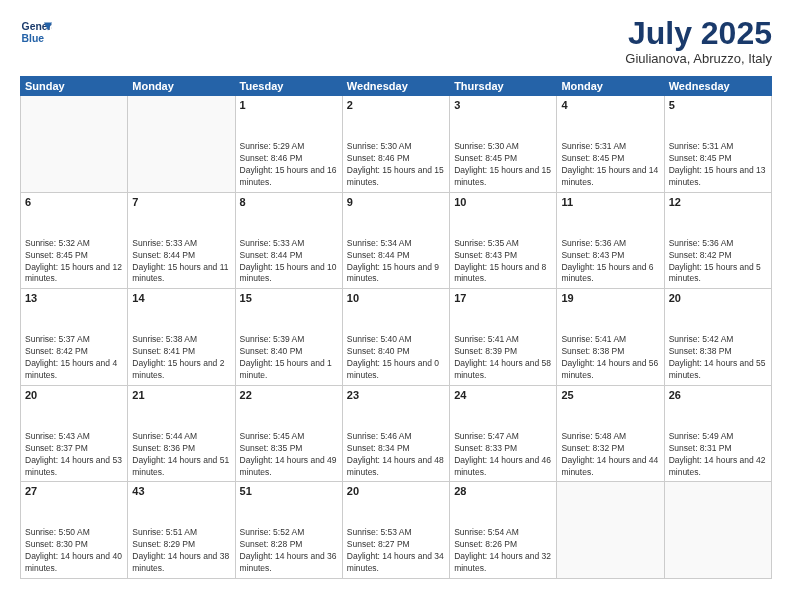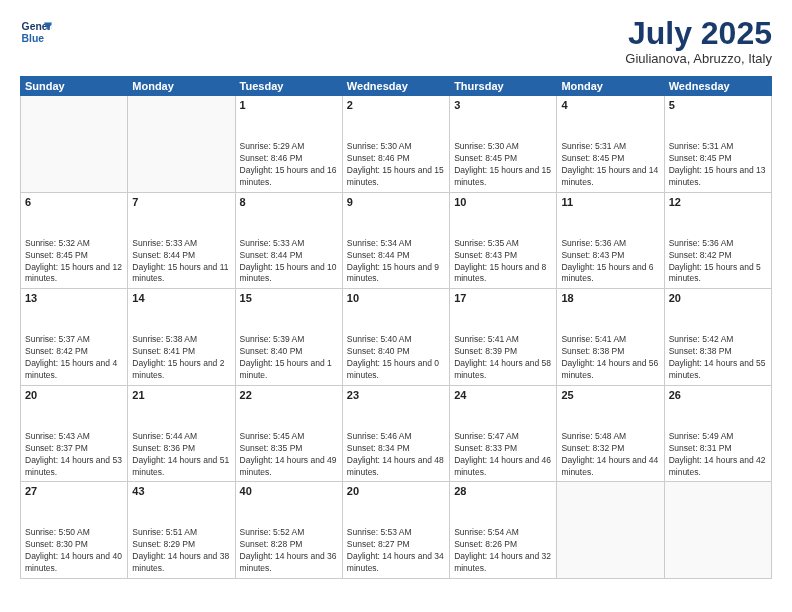--- a/index.html
+++ b/index.html
@@ -182,21 +182,21 @@
           </td>
           <td>
             <span class="day-number">10</span>
             <div class="day-info">Sunrise: 5:40 AM<br>Sunset: 8:40 PM<br>Daylight: 15 hours and 0 minutes.</div>
           </td>
           <td>
             <span class="day-number">17</span>
             <div class="day-info">Sunrise: 5:41 AM<br>Sunset: 8:39 PM<br>Daylight: 14 hours and 58 minutes.</div>
           </td>
           <td>
-            <span class="day-number">18</span>
+            <span class="day-number">19</span>
             <div class="day-info">Sunrise: 5:41 AM<br>Sunset: 8:38 PM<br>Daylight: 14 hours and 56 minutes.</div>
           </td>
           <td>
             <span class="day-number">20</span>
             <div class="day-info">Sunrise: 5:42 AM<br>Sunset: 8:38 PM<br>Daylight: 14 hours and 55 minutes.</div>
           </td>
         </tr>
         <tr>
           <td>
             <span class="day-number">20</span>
@@ -230,21 +230,21 @@
         <tr>
           <td>
             <span class="day-number">27</span>
             <div class="day-info">Sunrise: 5:50 AM<br>Sunset: 8:30 PM<br>Daylight: 14 hours and 40 minutes.</div>
           </td>
           <td>
             <span class="day-number">43</span>
             <div class="day-info">Sunrise: 5:51 AM<br>Sunset: 8:29 PM<br>Daylight: 14 hours and 38 minutes.</div>
           </td>
           <td>
-            <span class="day-number">40</span>
+            <span class="day-number">51</span>
             <div class="day-info">Sunrise: 5:52 AM<br>Sunset: 8:28 PM<br>Daylight: 14 hours and 36 minutes.</div>
           </td>
           <td>
             <span class="day-number">20</span>
             <div class="day-info">Sunrise: 5:53 AM<br>Sunset: 8:27 PM<br>Daylight: 14 hours and 34 minutes.</div>
           </td>
           <td>
             <span class="day-number">28</span>
             <div class="day-info">Sunrise: 5:54 AM<br>Sunset: 8:26 PM<br>Daylight: 14 hours and 32 minutes.</div>
           </td>

